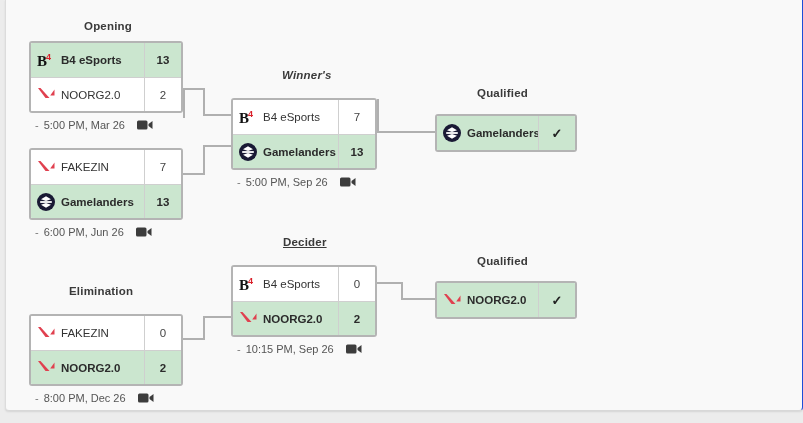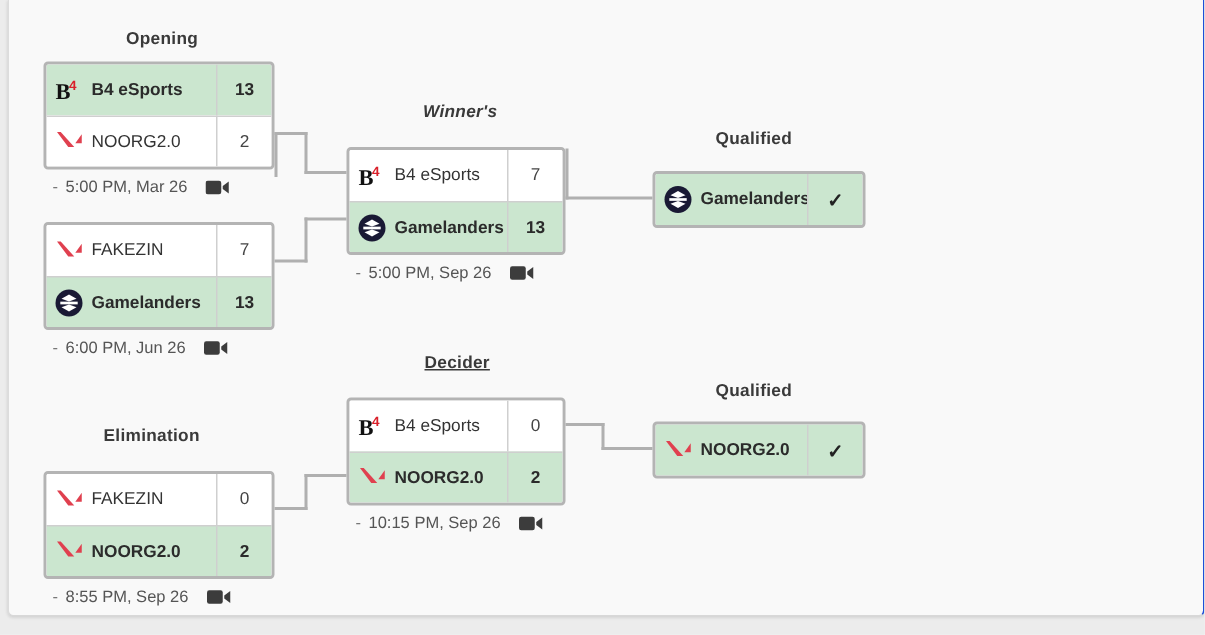--- a/index.html
+++ b/index.html
@@ -321,21 +321,21 @@
               <path d="M1 1 L8.5 11 L12.5 11 L3.5 1 Z" fill="#e0404f"></path>
               <path d="M17.5 2.5 L17.5 8.5 L13.2 8.5 Z" fill="#e0404f"></path>
             </svg>
           </span>
           <span class="tname">NOORG2.0</span>
           <span class="score">2</span>
         </div>
       </div>
       <div class="stamp">
         <span class="dash">-</span>
-        <span>8:55 PM, Sep 26</span>
+        <span>8:00 PM, Dec 26</span>
         <span class="cam">
           <svg width="16" height="12" viewBox="0 0 16 12">
             <rect x="0" y="1.5" width="10.5" height="9" rx="1.5" fill="#3c3c3c"></rect>
             <path d="M11.5 5 L15.5 2 L15.5 10 L11.5 7 Z" fill="#3c3c3c"></path>
           </svg>
         </span>
       </div>
     </div>
 
   </div>

